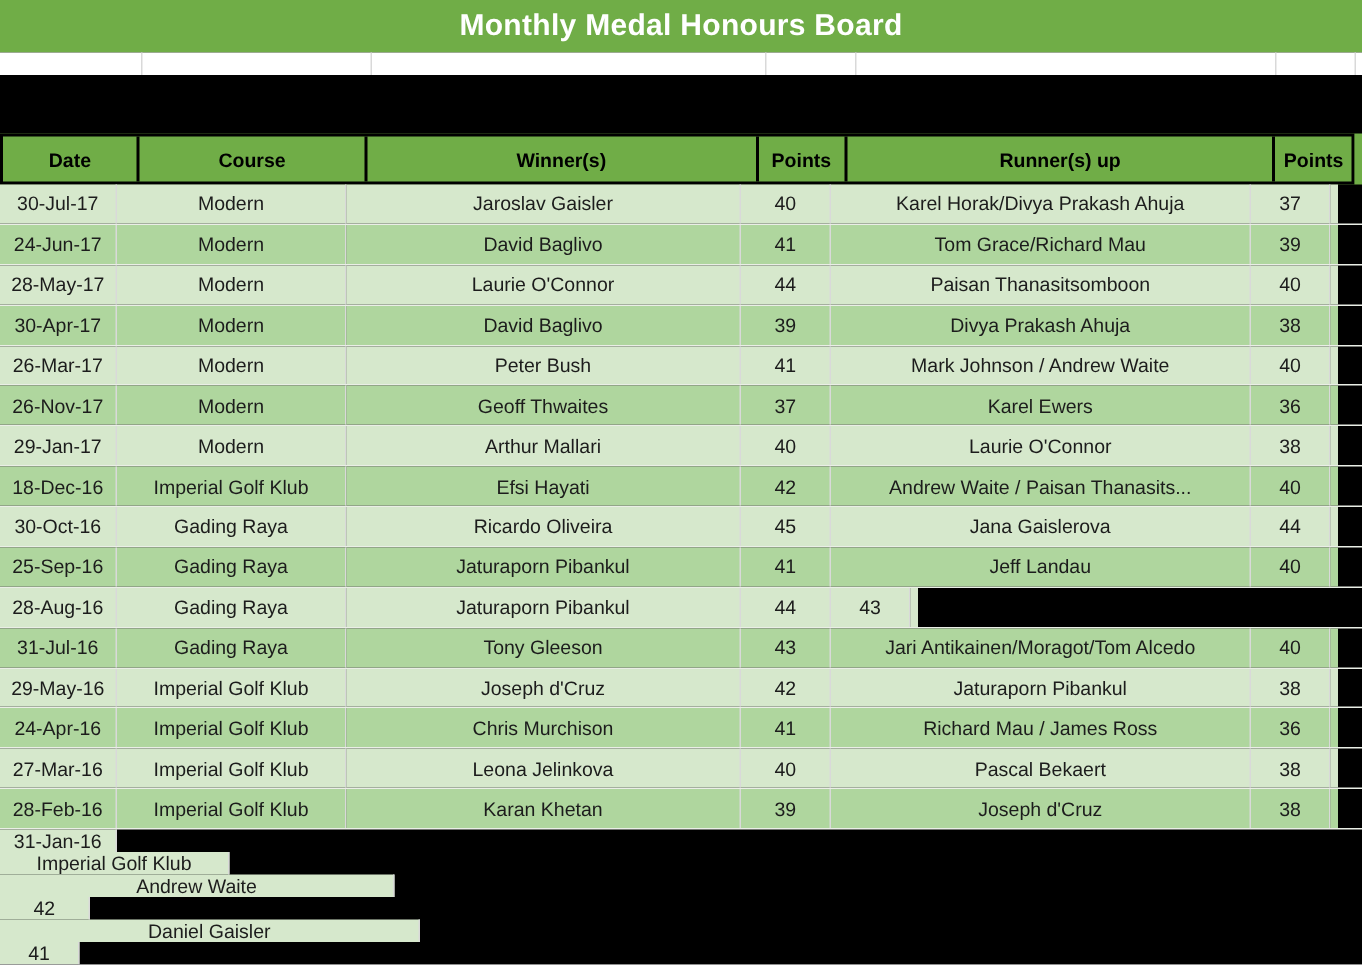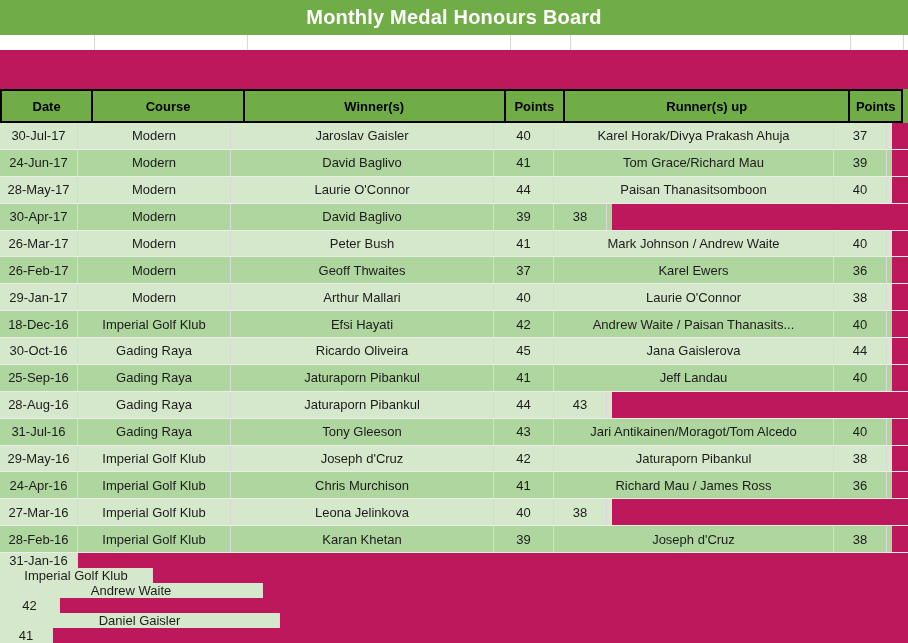--- a/index.html
+++ b/index.html
@@ -1,17 +1,17 @@
 <!DOCTYPE html>
 <html style="--green: #70AD47; --row-light: #D6E8CC; --row-medium: #AFD69E;"><head>
 <meta charset="utf-8">
 <style>
   html,body{margin:0;padding:0;background:#fff;}
   .sheet{
-    width:908px;height:643px;overflow:hidden;background:#be185d;
+    width:908px;height:643px;overflow:hidden;background:#000000;
     font-family:"Liberation Sans",sans-serif;
     display:flex;flex-direction:column;
   }
   
   .title-bar{
     height:35px;flex:0 0 35px;background:var(--green,#70AD47);
     display:flex;align-items:center;justify-content:center;
   }
   .title-bar span{
     color:#fff;font-weight:bold;font-size:20px;letter-spacing:.2px;
@@ -107,34 +107,35 @@
       <div class="cell w-points">44</div>
       <div class="cell w-runner">Paisan Thanasitsomboon</div>
       <div class="cell w-points2">40</div>
       <div class="sliver"></div>
     </div>
       <div class="row medium">
       <div class="cell w-date">30-Apr-17</div>
       <div class="cell w-course">Modern</div>
       <div class="cell w-winner">David Baglivo</div>
       <div class="cell w-points">39</div>
+      <div class="cell w-runner">Divya Prakash Ahuja</div>
       <div class="cell w-points2">38</div>
       <div class="sliver"></div>
     </div>
       <div class="row light">
       <div class="cell w-date">26-Mar-17</div>
       <div class="cell w-course">Modern</div>
       <div class="cell w-winner">Peter Bush</div>
       <div class="cell w-points">41</div>
       <div class="cell w-runner">Mark Johnson / Andrew Waite</div>
       <div class="cell w-points2">40</div>
       <div class="sliver"></div>
     </div>
       <div class="row medium">
-      <div class="cell w-date">26-Feb-17</div>
+      <div class="cell w-date">26-Nov-17</div>
       <div class="cell w-course">Modern</div>
       <div class="cell w-winner">Geoff Thwaites</div>
       <div class="cell w-points">37</div>
       <div class="cell w-runner">Karel Ewers</div>
       <div class="cell w-points2">36</div>
       <div class="sliver"></div>
     </div>
       <div class="row light">
       <div class="cell w-date">29-Jan-17</div>
       <div class="cell w-course">Modern</div>
@@ -204,20 +205,21 @@
       <div class="cell w-points">41</div>
       <div class="cell w-runner">Richard Mau / James Ross</div>
       <div class="cell w-points2">36</div>
       <div class="sliver"></div>
     </div>
       <div class="row light">
       <div class="cell w-date">27-Mar-16</div>
       <div class="cell w-course">Imperial Golf Klub</div>
       <div class="cell w-winner">Leona Jelinkova</div>
       <div class="cell w-points">40</div>
+      <div class="cell w-runner">Pascal Bekaert</div>
       <div class="cell w-points2">38</div>
       <div class="sliver"></div>
     </div>
       <div class="row medium">
       <div class="cell w-date">28-Feb-16</div>
       <div class="cell w-course">Imperial Golf Klub</div>
       <div class="cell w-winner">Karan Khetan</div>
       <div class="cell w-points">39</div>
       <div class="cell w-runner">Joseph d'Cruz</div>
       <div class="cell w-points2">38</div>

